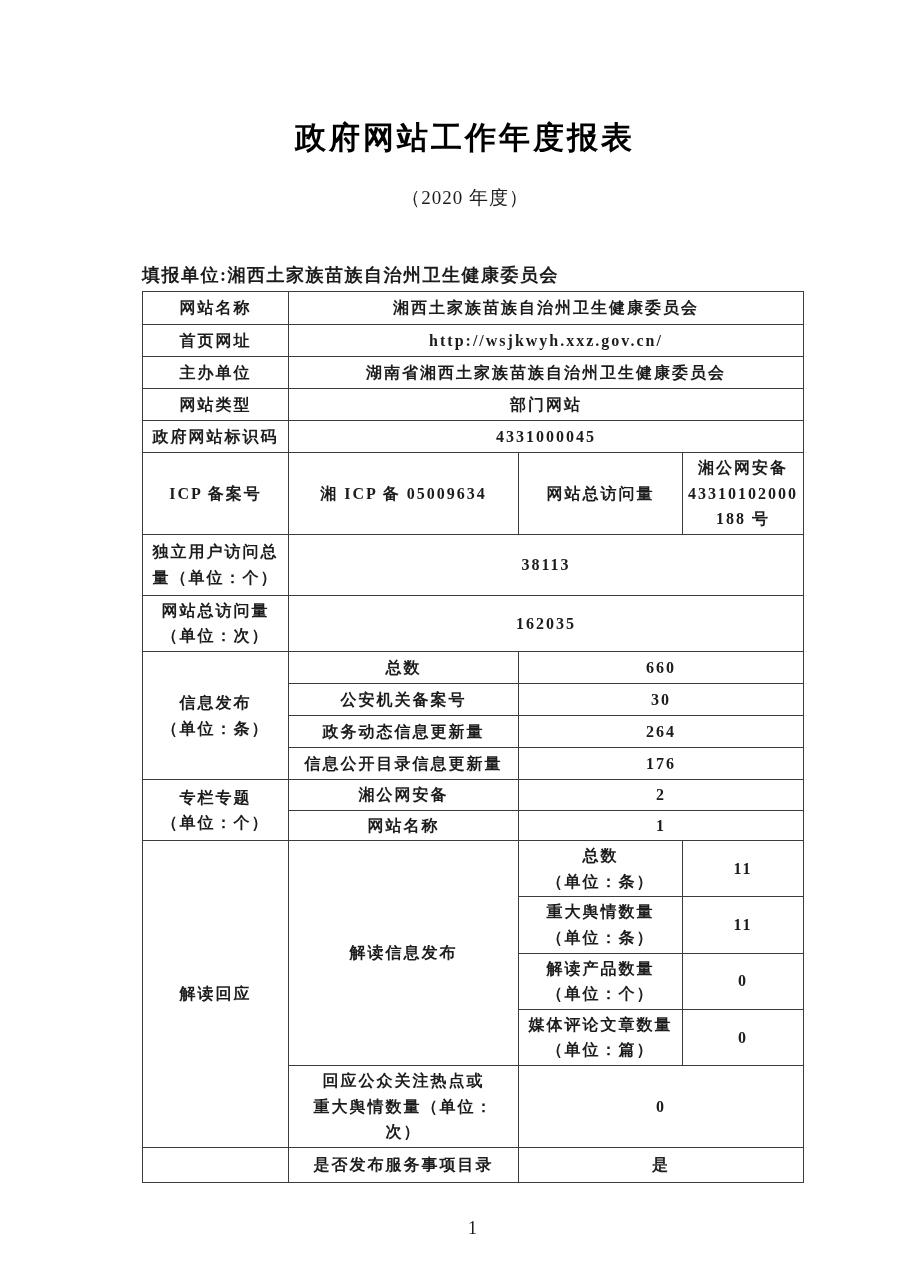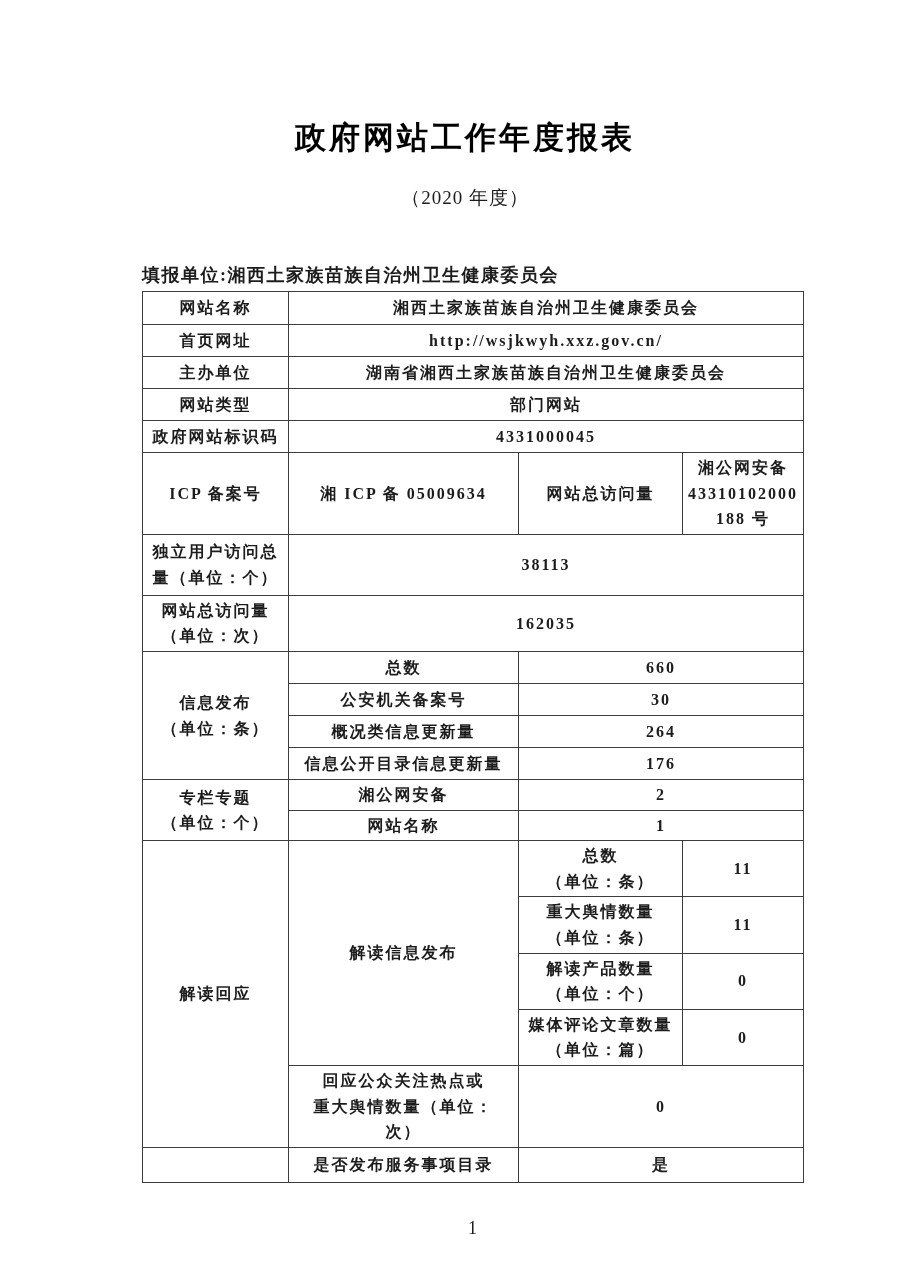--- a/index.html
+++ b/index.html
@@ -133,21 +133,21 @@
       <td rowspan="4">信息发布
 （单位：条）</td>
       <td>总数</td>
       <td colspan="2">660</td>
     </tr>
     <tr style="height:32px">
       <td>公安机关备案号</td>
       <td colspan="2">30</td>
     </tr>
     <tr style="height:32px">
-      <td>概况类信息更新量</td>
+      <td>政务动态信息更新量</td>
       <td colspan="2">264</td>
     </tr>
     <tr style="height:32px">
       <td>信息公开目录信息更新量</td>
       <td colspan="2">176</td>
     </tr>
 
     <tr style="height:30px">
       <td rowspan="2">专栏专题
 （单位：个）</td>

